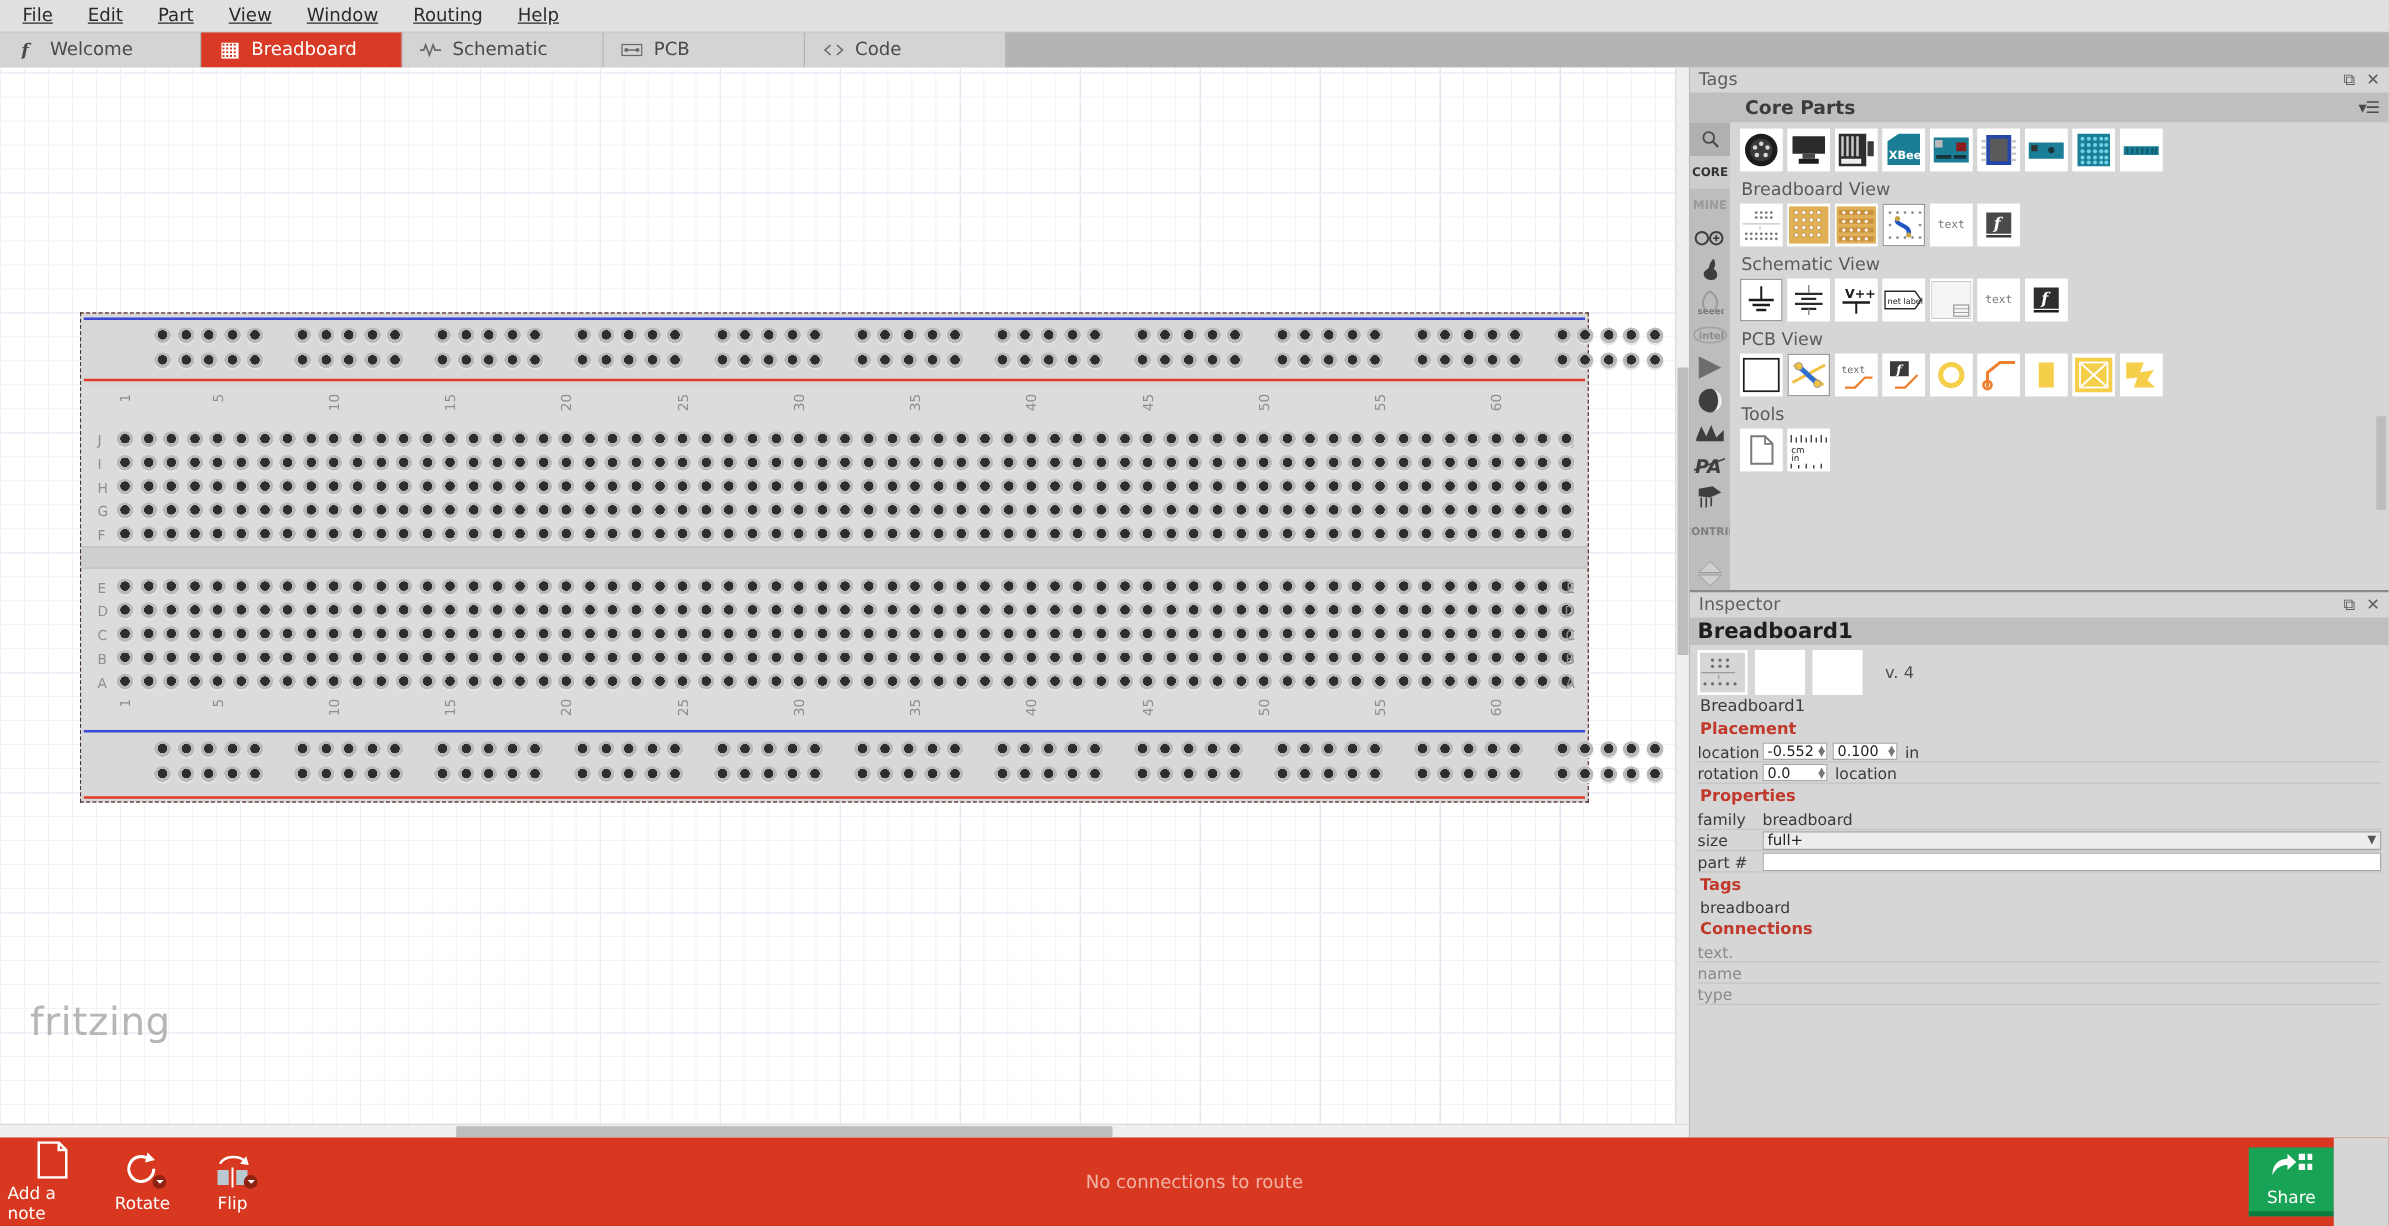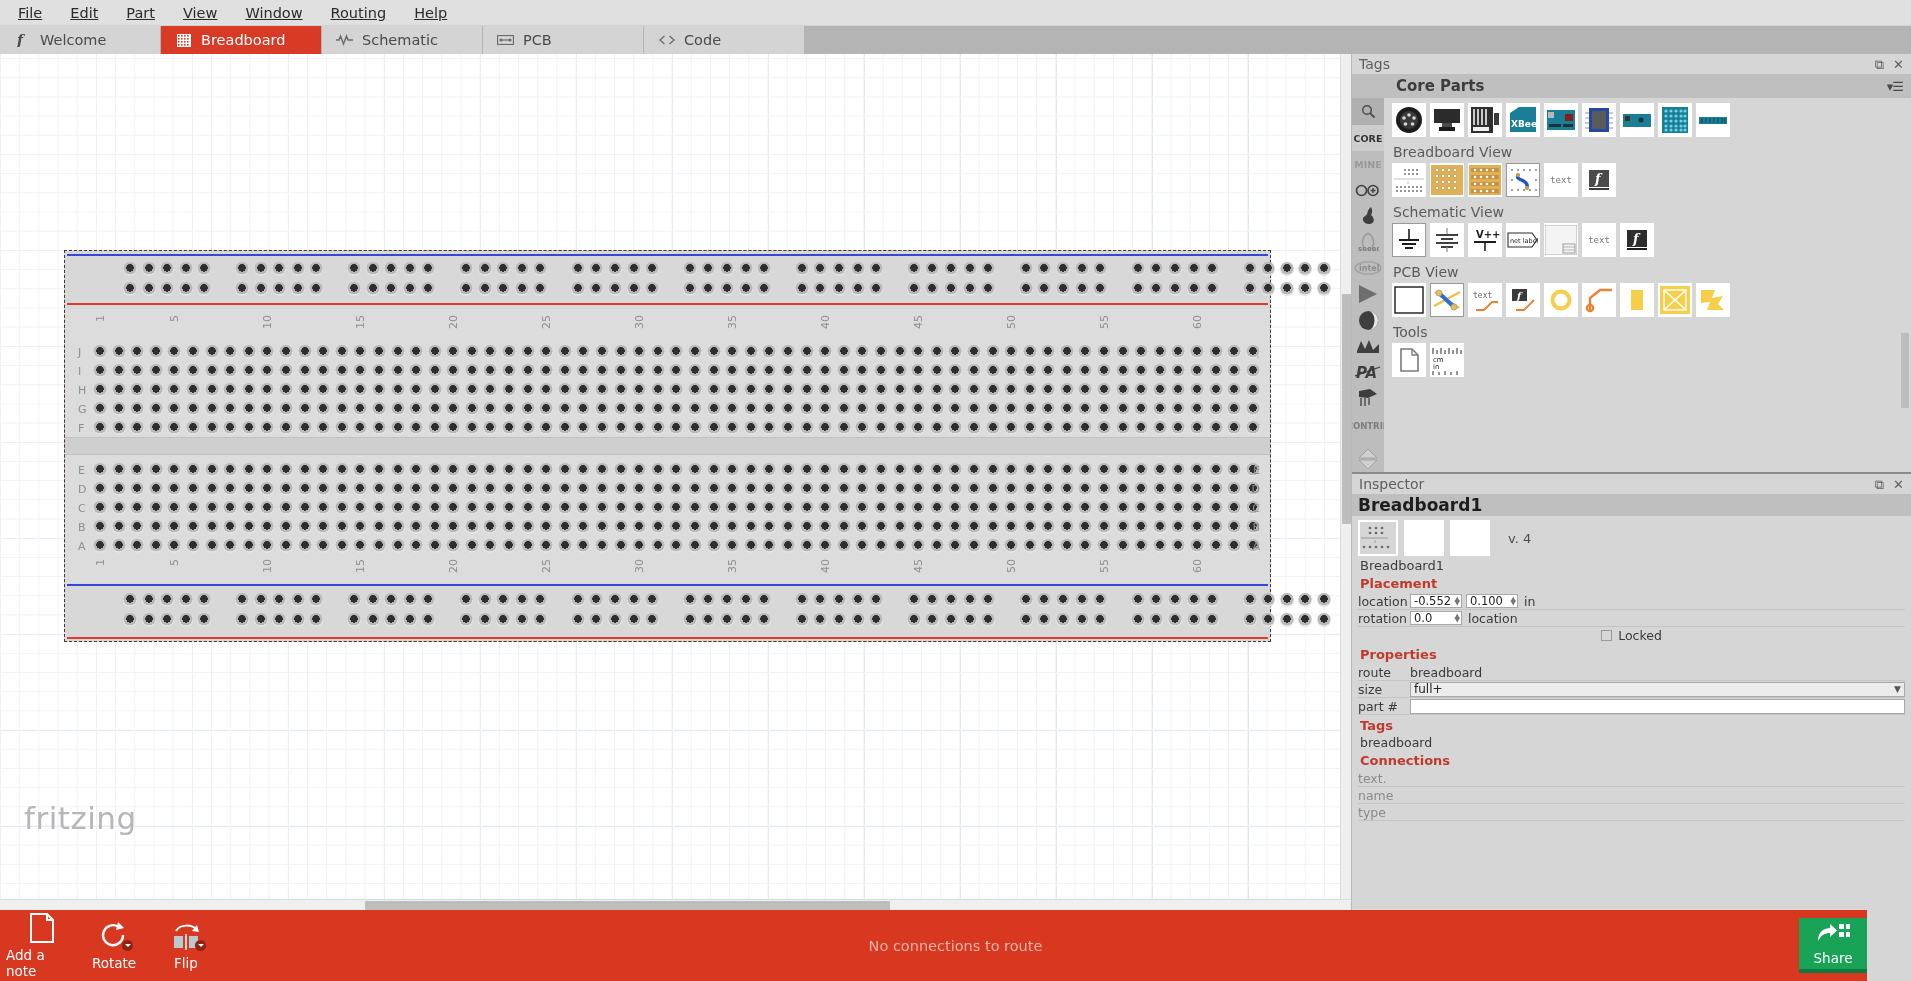--- a/index.html
+++ b/index.html
@@ -1951,28 +1951,24 @@
             <span class="unit">in</span>
           </div>
           <div class="prow">
             <span class="k">rotation</span>
             <span class="spin">
               <span>0.0</span>
               <span class="arrows">▲<br>▼</span>
             </span>
             <span class="unit">location</span>
           </div>
-          <div class="locked-row">
-            <span class="chk"></span>
-            <span>Locked</span>
-          </div>
 
           <div class="sect-red">Properties</div>
           <div class="prow">
-            <span class="k">route</span>
+            <span class="k">family</span>
             <span class="v">breadboard</span>
           </div>
           <div class="prow">
             <span class="k">size</span>
             <span class="sel-box">
               <span>full+</span>
               <span style="font-size:9px;color:#555;">▼</span>
             </span>
           </div>
           <div class="prow">

